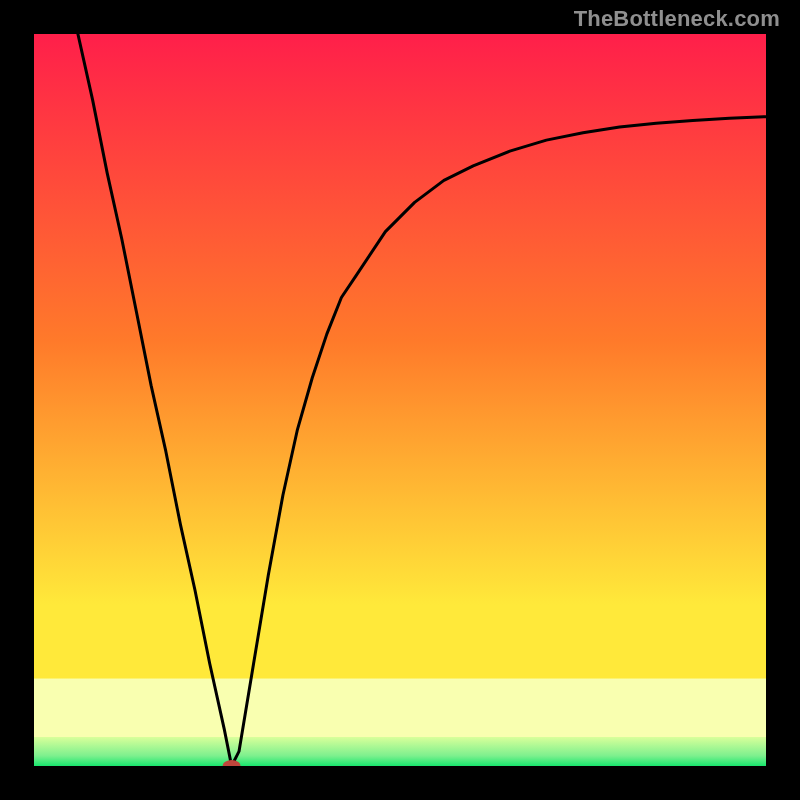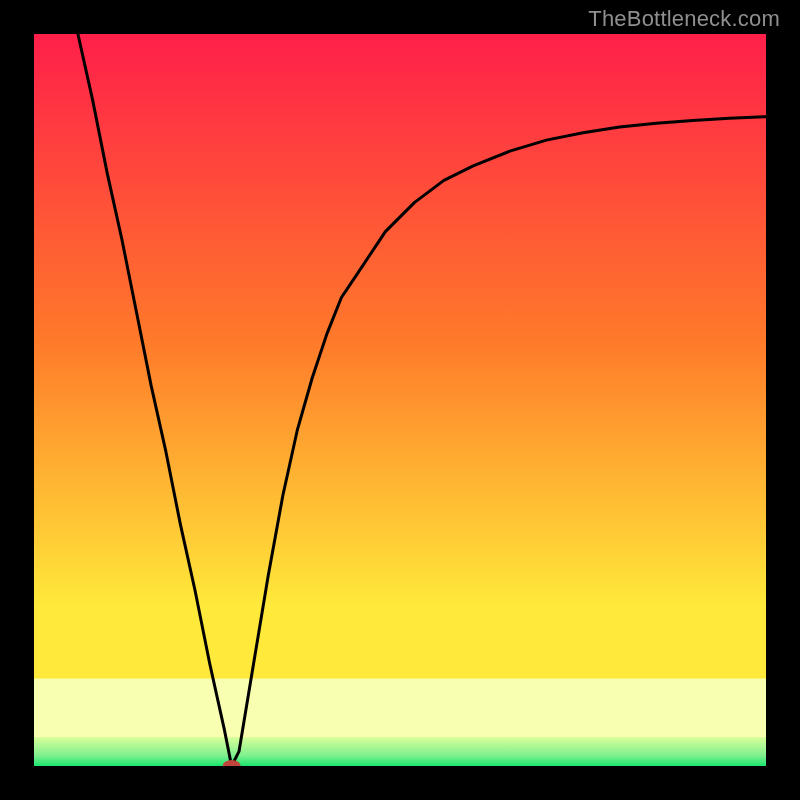--- a/index.html
+++ b/index.html
@@ -24,21 +24,21 @@
     top: 34px;
     width: 732px;
     height: 732px;
   }
   .watermark {
     position: absolute;
     top: 6px;
     right: 20px;
     font-family: Arial, Helvetica, sans-serif;
     font-size: 22px;
-    font-weight: 400;
+    font-weight: 700;
     color: #8f8f8f;
     letter-spacing: 0.2px;
   }
 </style>
 </head>
 <body>
 <div class="frame">
 
   <svg class="plot" viewBox="0 0 732 732" preserveAspectRatio="none">
     <defs>

